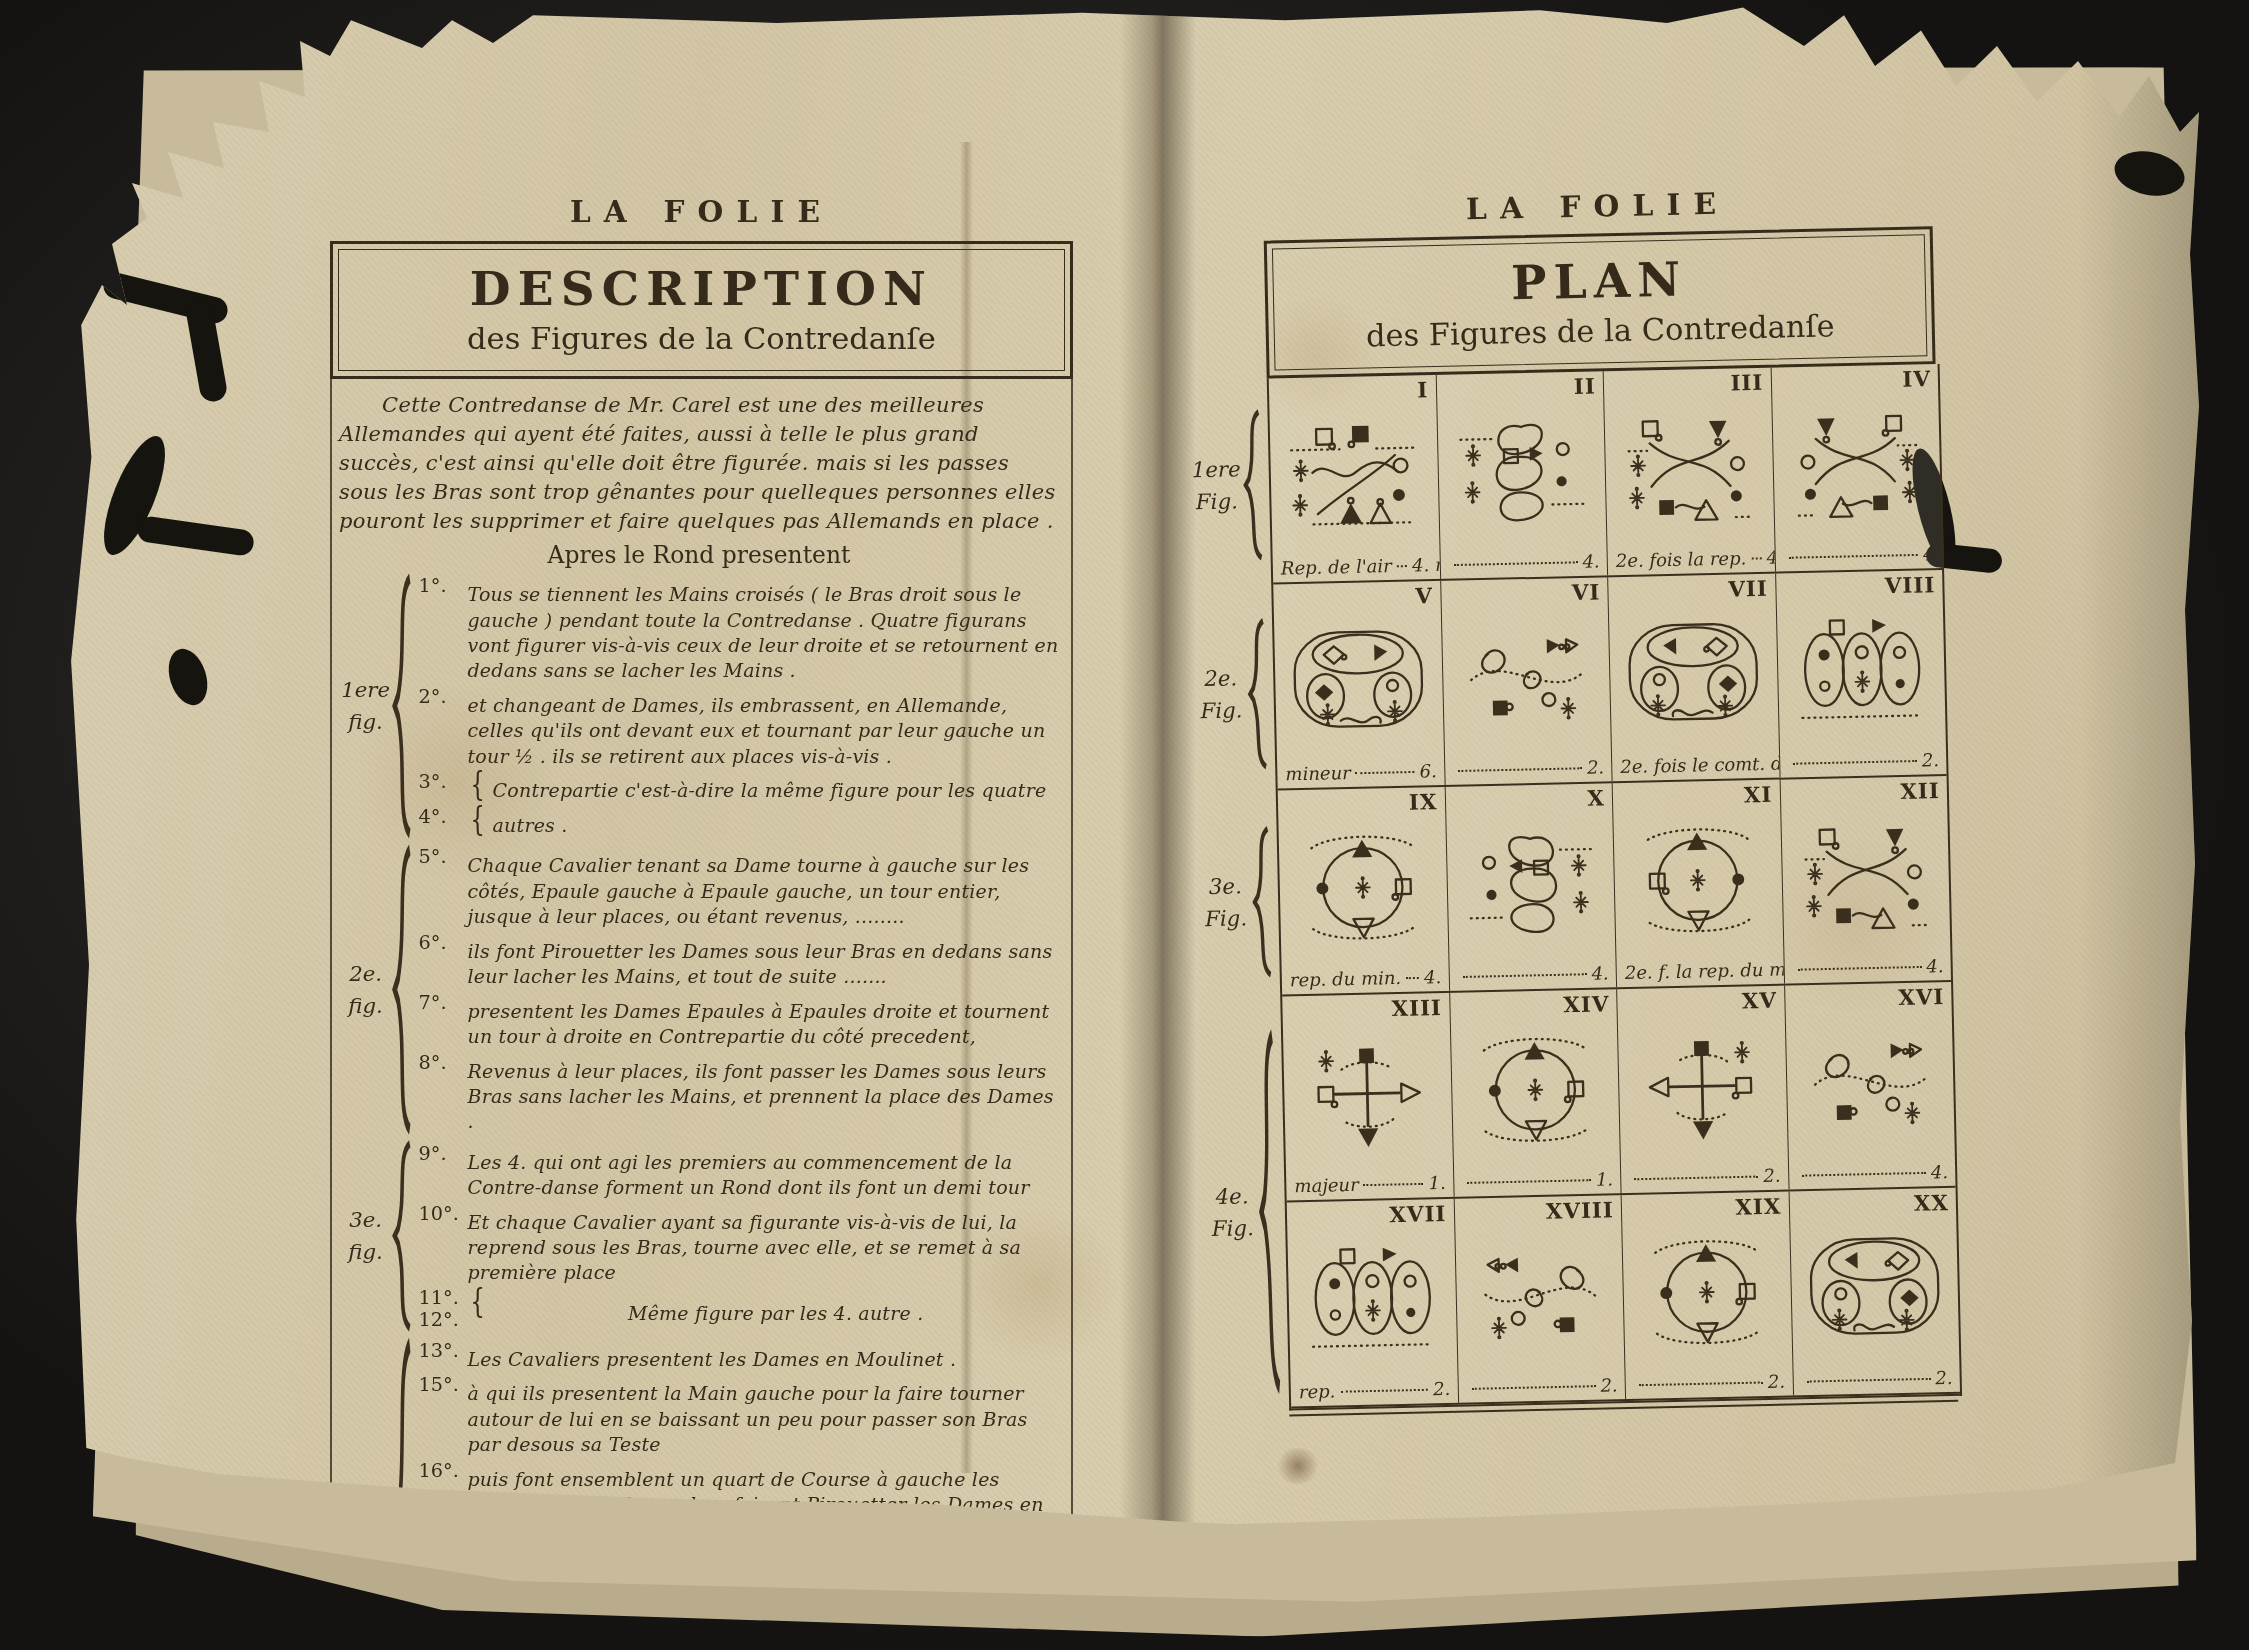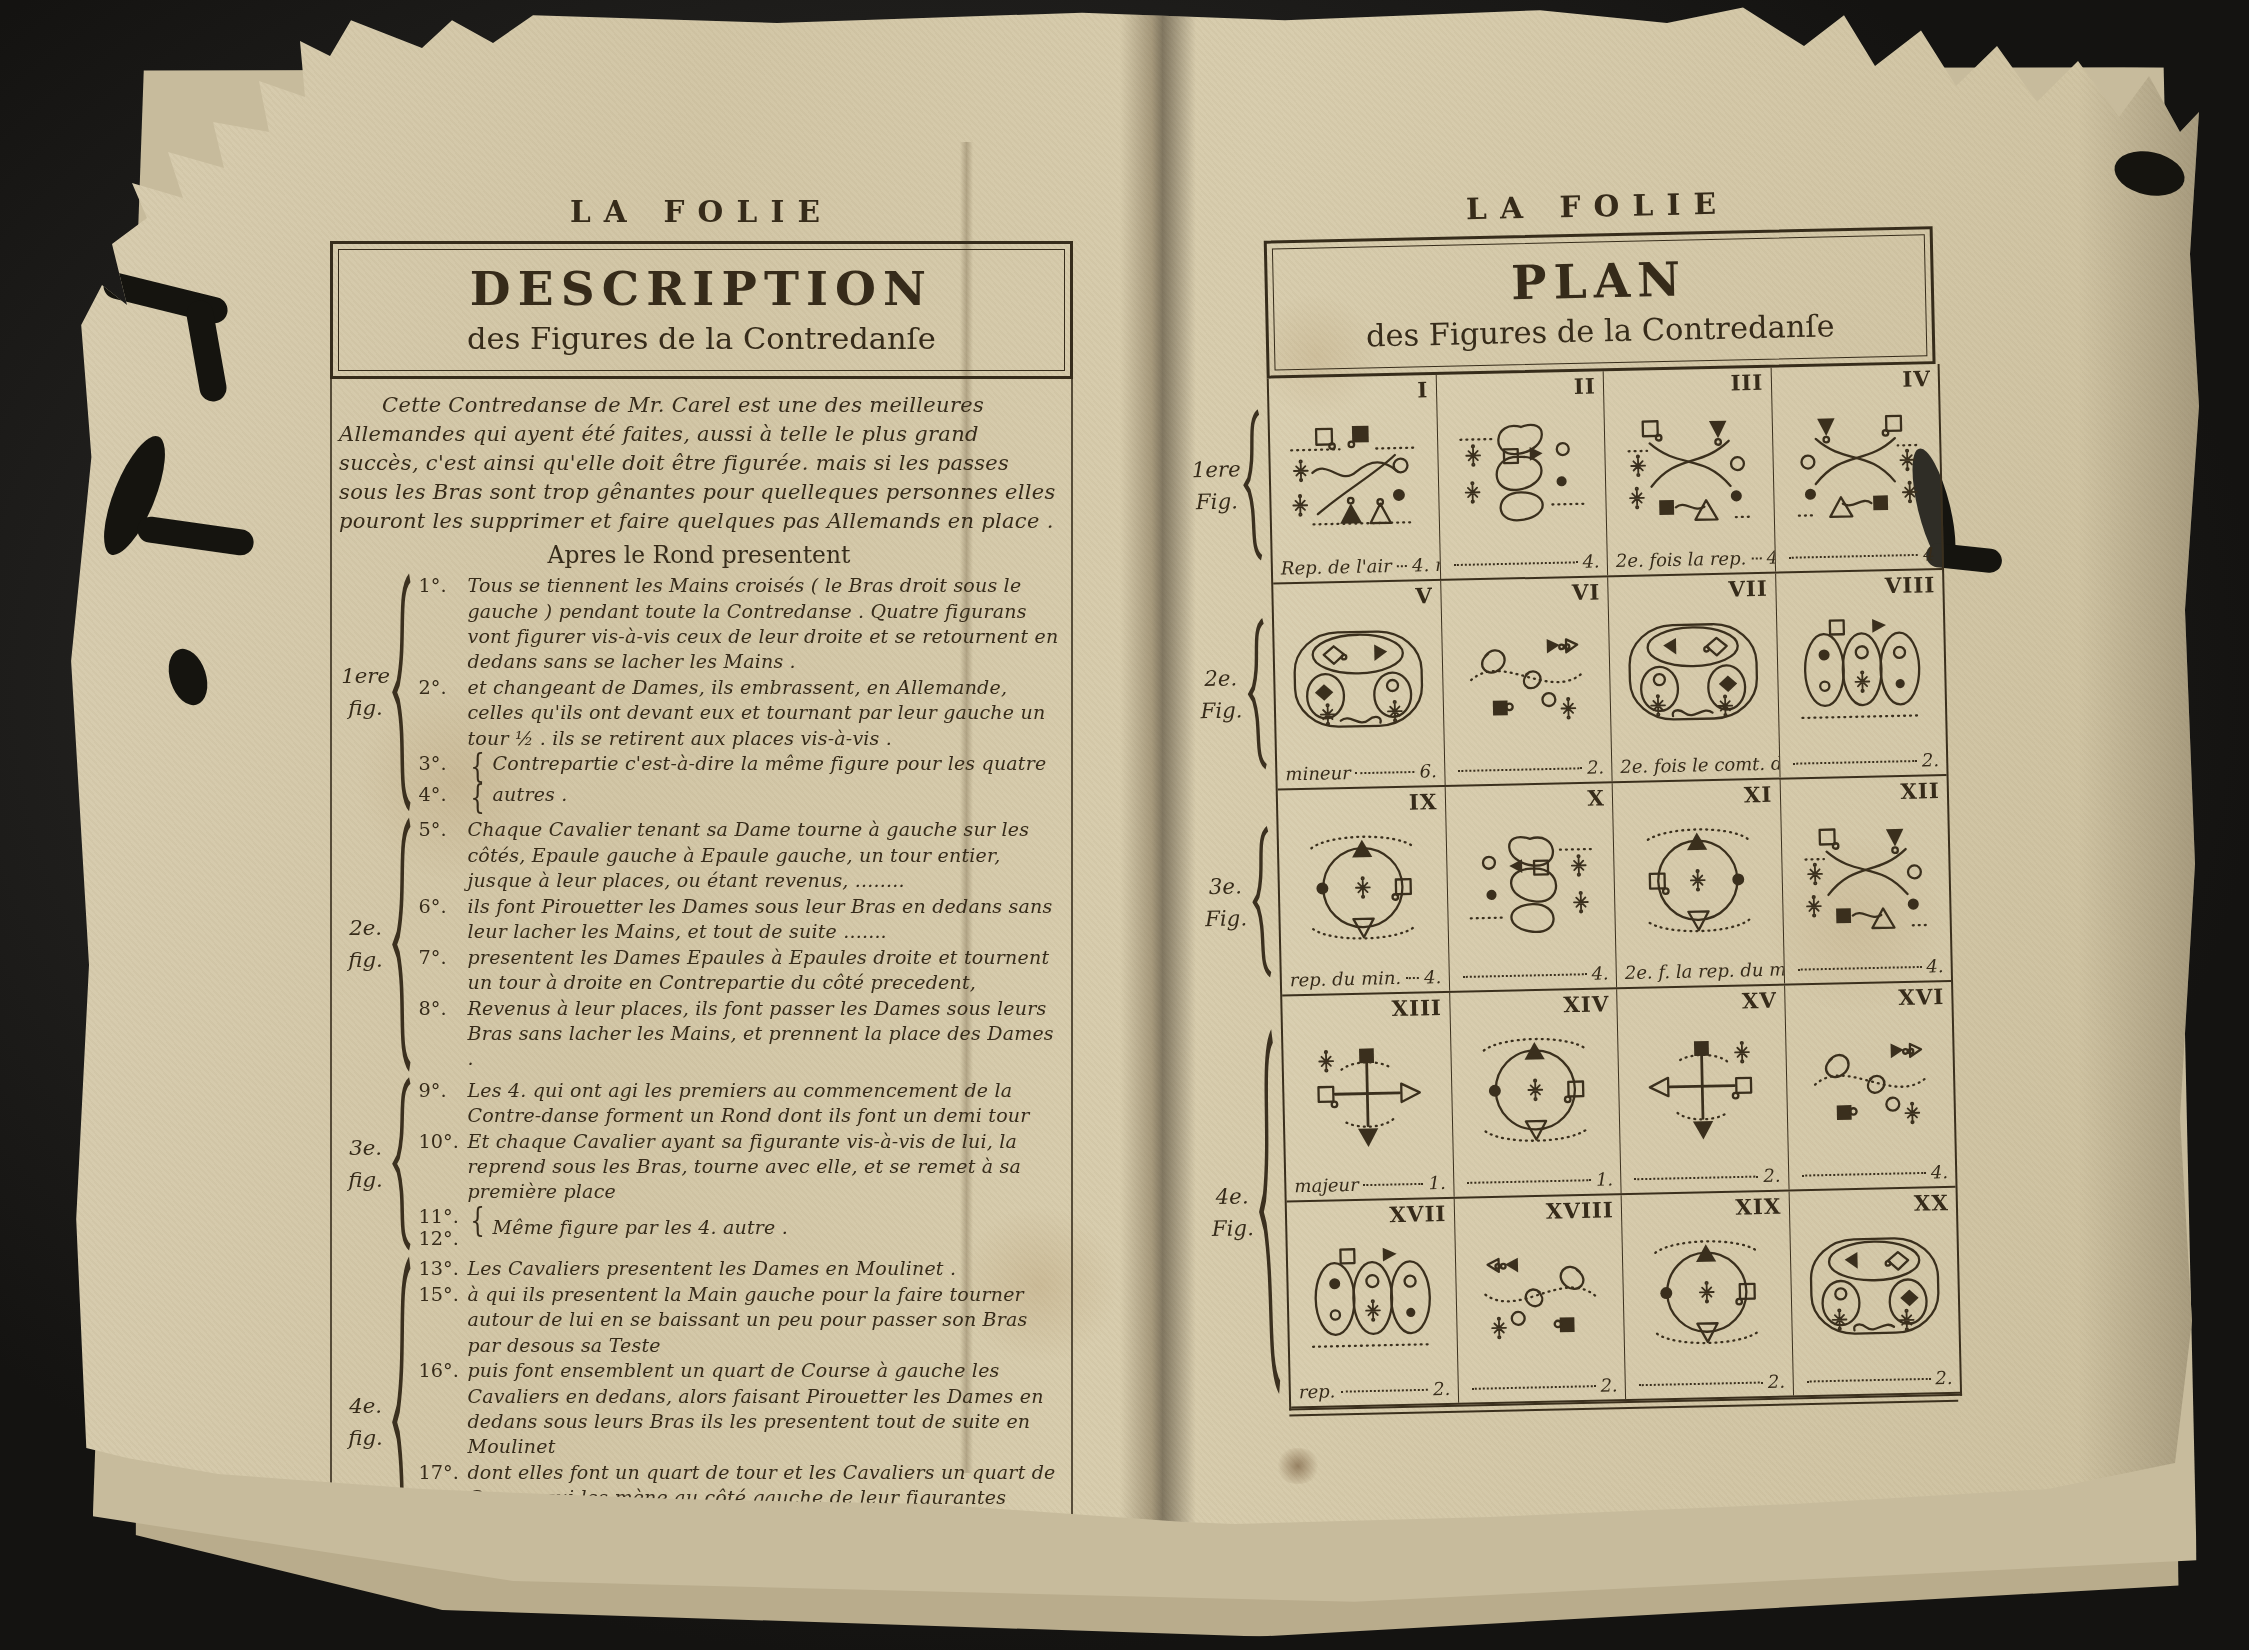--- a/index.html
+++ b/index.html
@@ -24,21 +24,21 @@
   .edge-shade{position:absolute;right:0;top:0;width:122px;height:100%;
     background:linear-gradient(90deg, transparent, rgba(60,48,30,.28));}
   .slit{position:absolute;background:#15140f;}
   .fox{position:absolute;border-radius:50%;}
   
   .plate-head{text-align:center;font-weight:bold;font-size:29.5px;letter-spacing:13.2px;color:#362b1a;}
   .titlebox{border:3px solid #362c1b;padding:4.6px;}
   .titlebox-in{border:1.5px solid #362c1b;text-align:center;padding:11.2px 7.1px 14.2px;}
   .title{font-size:47px;letter-spacing:7.1px;font-weight:600;}
   .subtitle{font-size:30.5px;margin-top:5.1px;}
-  .script{font-style:italic;}
+  .script{font-style:italic;margin-top:9px;}
   
   .plate-left{position:absolute;left:264px;top:194px;width:743px;}
   .plate-left .plate-head{margin-bottom:12.2px;}
   .frame{border-left:2px solid rgba(54,44,27,.8);border-right:2px solid rgba(54,44,27,.8);
     border-bottom:2.5px solid #362c1b;padding:9.1px 12.2px 10.2px 7.1px;}
   .intro{font-size:21px;line-height:1.38;text-indent:43px;letter-spacing:0.3px;}
   .sect{font-size:23.4px;text-align:center;margin:2px 0 4.1px;}
   .group{display:flex;align-items:stretch;margin-bottom:5.1px;}
   .glabel{width:53px;display:flex;flex-direction:column;justify-content:center;align-items:center;
     font-size:21.3px;font-style:italic;line-height:1.5;}
@@ -317,21 +317,21 @@
             <div class="item">
                 <span class="inum">10°.</span>
                 <span class="itext script">Et chaque Cavalier ayant sa figurante vis-à-vis de lui, la reprend sous les Bras, tourne avec elle, et se remet à sa première place</span>
               </div>
             <div class="item">
               <span class="inum stack">
                   <span>11°.</span>
                   <span>12°.</span>
                 </span>
               <span class="mini-brace">{</span>
-              <span class="itext script" style="align-self:center;">Même figure par les 4. autre .</span>
+              <span class="itext script" style="align-self:center;text-align:center;">Même figure par les 4. autre .</span>
             </div>
           </div>
         </div>
 
         <div class="group">
           <div class="glabel">
             <span>4e.</span>
             <span>fig.</span>
           </div>
           <div class="gbrace">

